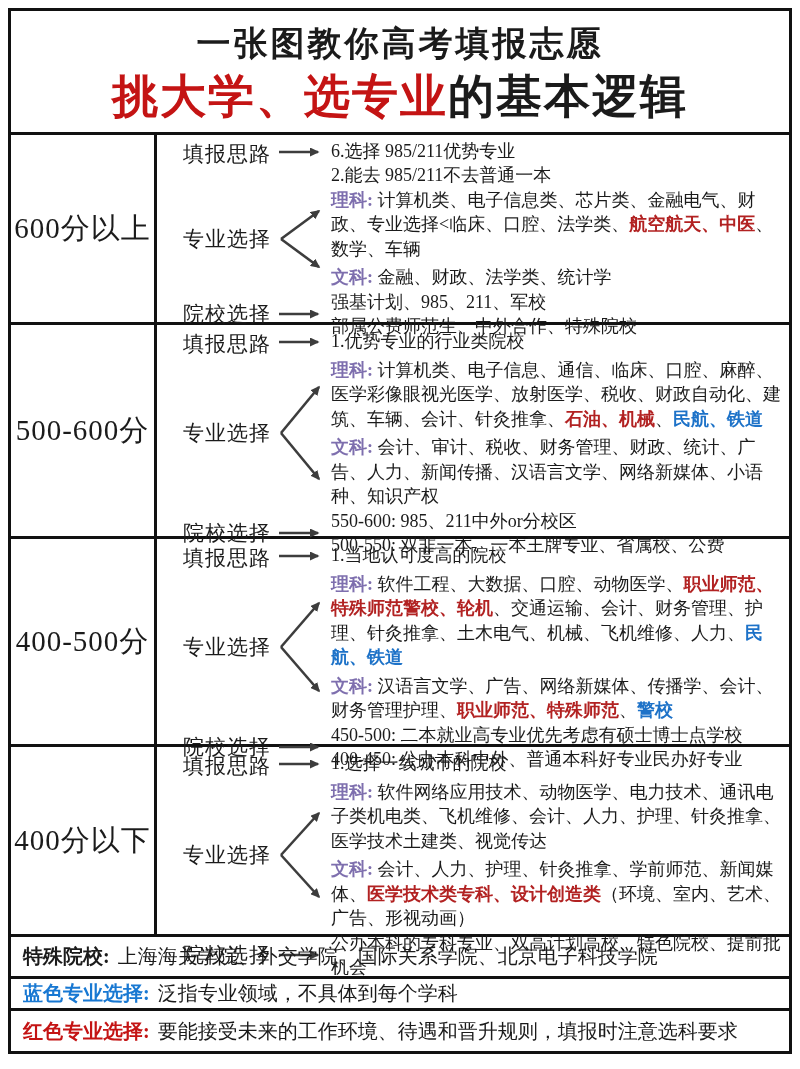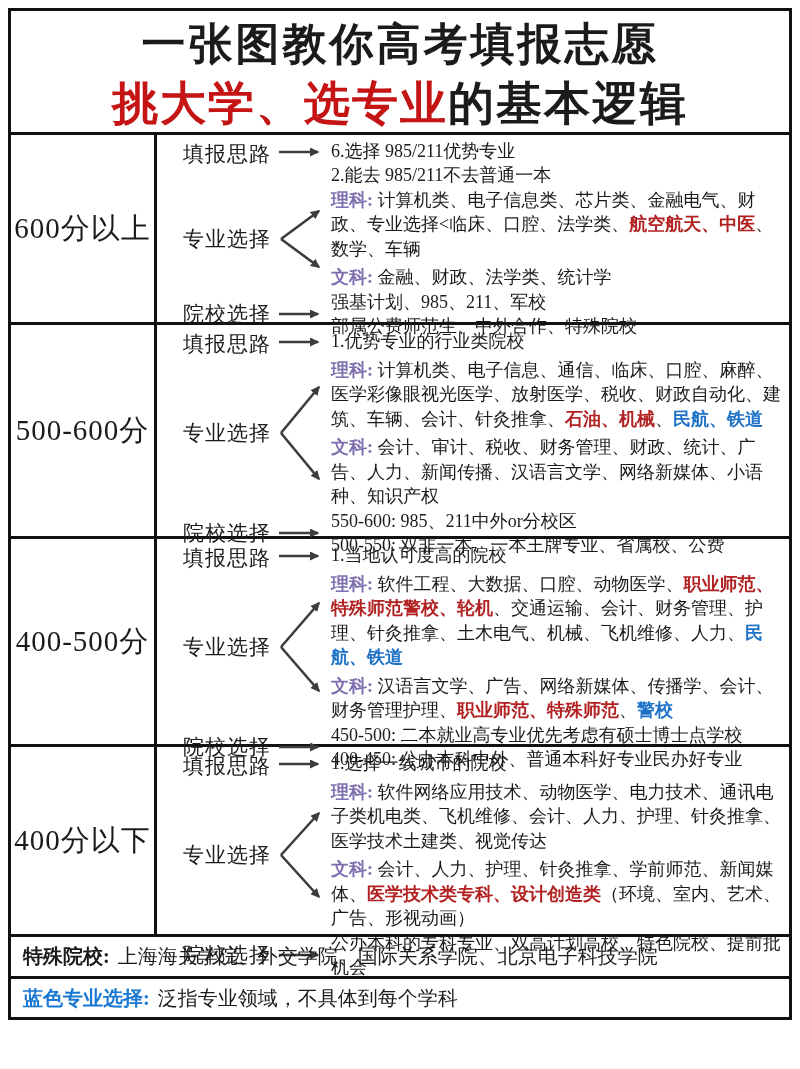--- a/index.html
+++ b/index.html
@@ -26,21 +26,21 @@
     width:784px;
     background:#fff;
   }
   
   .title-block{
     height:124px;
     border-bottom:3px solid var(--border);
     display:flex;flex-direction:column;align-items:center;justify-content:center;
     gap:6px;
   }
-  .title-line1{font-size:44px;font-weight:bold;letter-spacing:3px;}
+  .title-line1{font-size:34px;font-weight:bold;letter-spacing:3px;}
   .title-line2{font-size:46px;font-weight:bold;letter-spacing:2px;line-height:1.05;}
   .title-line2 .red{color:var(--title-red);}
   
   .section-row{display:flex;border-bottom:3px solid var(--border);}
   .score-cell{
     width:146px;flex:none;
     border-right:3px solid var(--border);
     display:flex;align-items:center;justify-content:center;
     font-size:29px;letter-spacing:1px;
   }
@@ -66,21 +66,21 @@
   .seg-p{color:var(--purple-word);font-weight:bold;}
   svg.arrow-svg line, svg.arrow-svg path.st{stroke:var(--arrow);stroke-width:2.6;fill:none;}
   
   .footer-row{
     border-bottom:3px solid var(--border);
     display:flex;align-items:center;
     padding:0 10px 0 12px;
     font-size:20px;
   }
   .footer-row:last-child{border-bottom:none;}
-  .f1{height:42px;} .f2{height:38px;} .f3{height:40px;}
+  .f1{height:42px;} .f2{height:32px;} .f3{height:40px;}
   .f-label{font-weight:bold;white-space:nowrap;margin-right:8px;}
   .f-label.black{color:var(--ink);}
   .f-label.blue{color:var(--footer-blue);}
   .f-label.red{color:var(--footer-red);}
   .f-text{color:var(--ink);}
   .defs-holder{position:absolute;width:0;height:0;overflow:hidden;}
 </style>
 </head>
 <body>
 
@@ -270,14 +270,18 @@
   </div>
 
   <div class="footer-row f1">
     <span class="f-label black">特殊院校: </span>
     <span class="f-text">上海海关学院、外交学院、国际关系学院、北京电子科技学院</span>
   </div>
   <div class="footer-row f2">
     <span class="f-label blue">蓝色专业选择: </span>
     <span class="f-text">泛指专业领域，不具体到每个学科</span>
   </div>
+  <div class="footer-row f3">
+    <span class="f-label red">红色专业选择: </span>
+    <span class="f-text">要能接受未来的工作环境、待遇和晋升规则，填报时注意选科要求</span>
+  </div>
 
 </div>
 
 </body></html>

